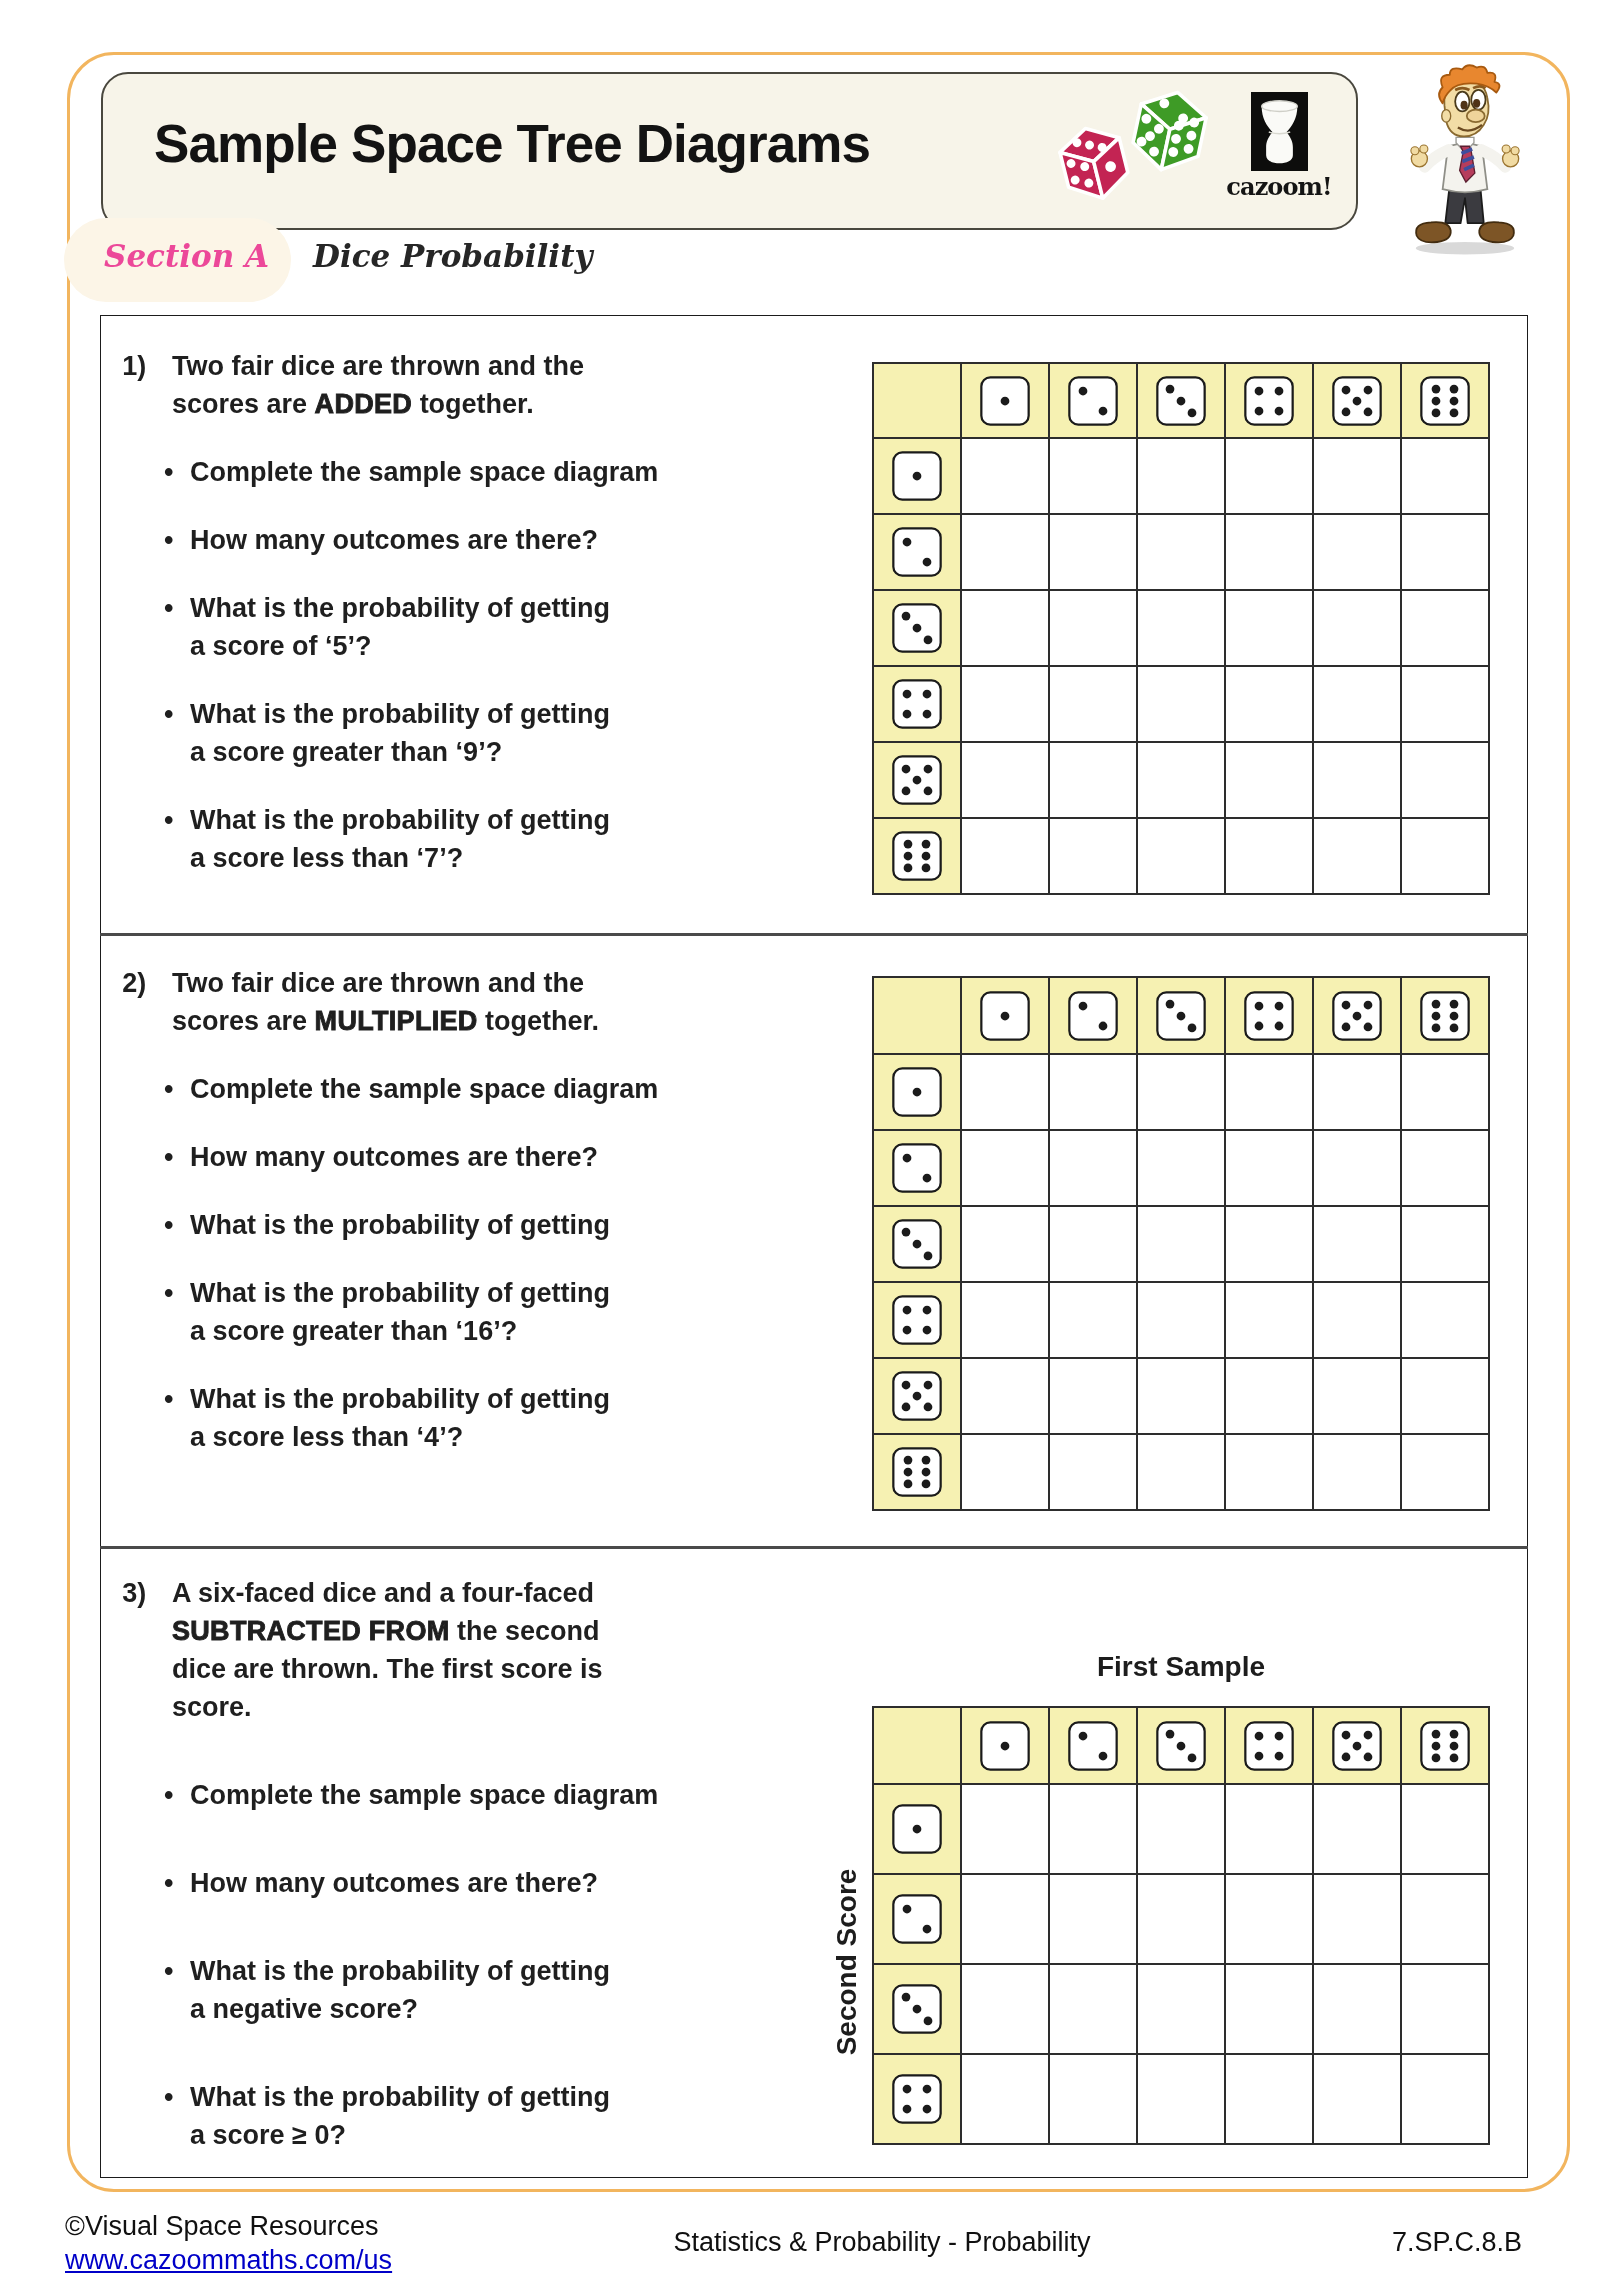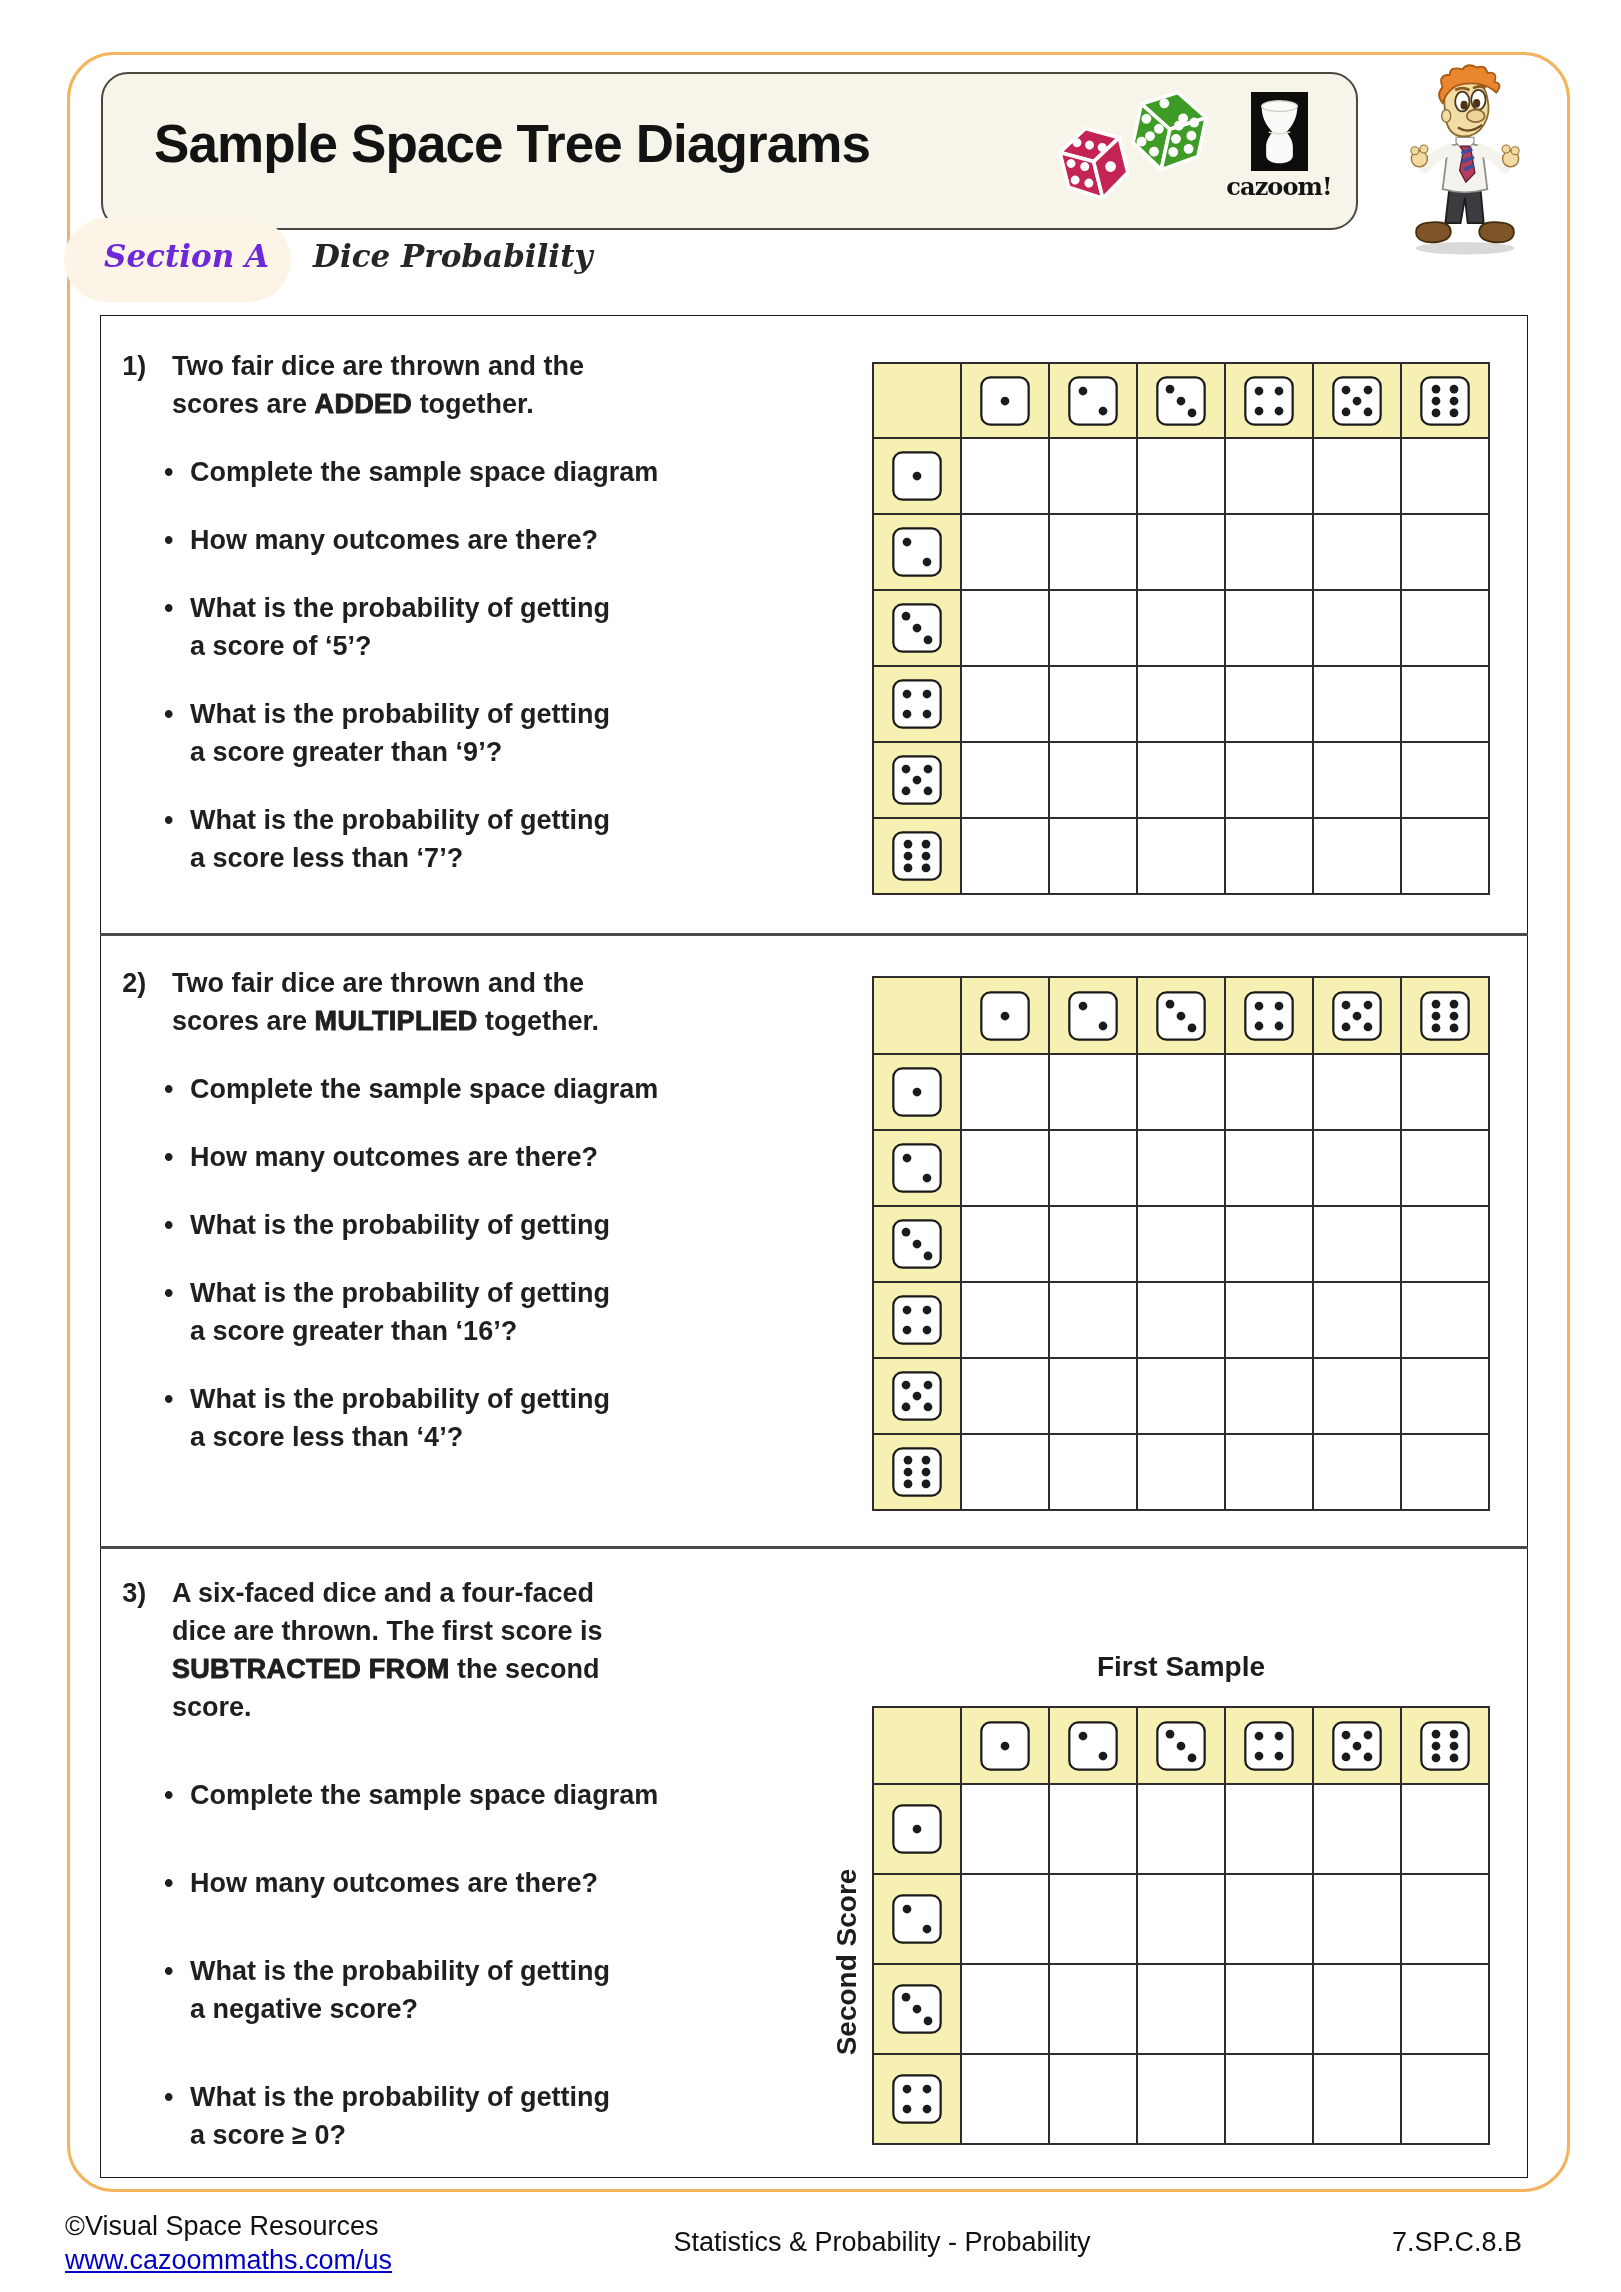--- a/index.html
+++ b/index.html
@@ -27,21 +27,21 @@
     align-items:center;justify-content:center;}
   .logo-text{font-family:"DejaVu Serif", serif;font-weight:700;font-size:24px;
     color:#141414;letter-spacing:-0.9px;margin-top:0.9px;}
 
   .mascot{position:absolute;left:1397px;top:64px;}
 
   
   .section-pill{position:absolute;left:64px;top:218px;width:227px;height:84px;
     background:#FCF5E7;border-radius:42px;}
   .section-label{position:absolute;left:104px;top:238px;
-    font:italic 700 31px "DejaVu Serif", serif;color:#6d28d9;}
+    font:italic 700 31px "DejaVu Serif", serif;color:#ec4899;}
   .section-title{position:absolute;left:313px;top:238px;
     font:italic 700 31px "DejaVu Serif", serif;color:#262626;}
 
   
   .content-box{position:absolute;left:100px;top:315px;width:1428px;height:1863px;
     border:1.8px solid #1B1B1B;box-sizing:border-box;background:#fff;}
   .divider{position:absolute;left:100px;width:1428px;height:2.7px;background:#4A4A4A;}
 
   
   .q-block{position:absolute;left:115px;width:761px;color:#1F1F1F;
@@ -509,22 +509,22 @@
         <div class="cell" style="height: 76px;"></div>
         <div class="cell" style="height: 76px;"></div>
         <div class="cell" style="height: 76px;"></div>
         <div class="cell" style="height: 76px;"></div>
       </div>
       <div class="q-block" style="top: 1574px;">
         <div class="q-line q-first">
           <span class="q-num">3)</span>
           <span><span>A six-faced dice and a four-faced</span></span>
         </div>
+        <div class="q-line q-cont"><span><span class="strong">SUBTRACTED FROM</span><span> the second</span></span></div>
         <div class="q-line q-cont"><span><span>dice are thrown. The first score is</span></span></div>
-        <div class="q-line q-cont"><span><span class="strong">SUBTRACTED FROM</span><span> the second</span></span></div>
         <div class="q-line q-cont"><span><span>score.</span></span></div>
         <div class="bullet" style="margin-top: 50px;">
           <span class="dot">•</span>
           <div>Complete the sample space diagram</div>
         </div>
         <div class="bullet" style="margin-top: 50px;">
           <span class="dot">•</span>
           <div>How many outcomes are there?</div>
         </div>
         <div class="bullet" style="margin-top: 50px;">

